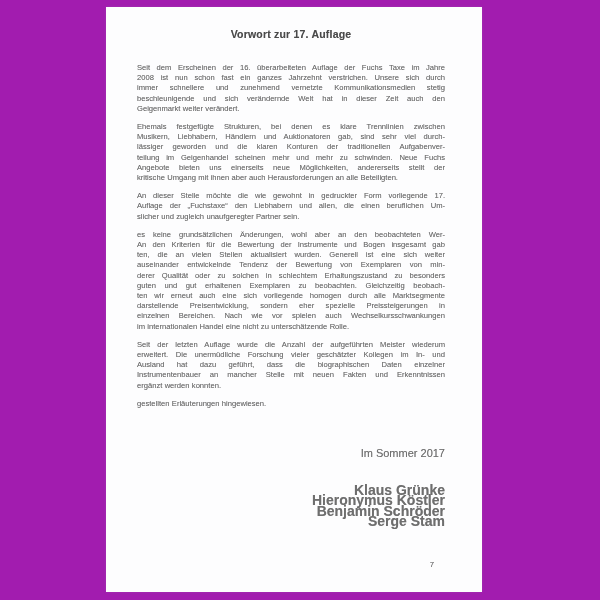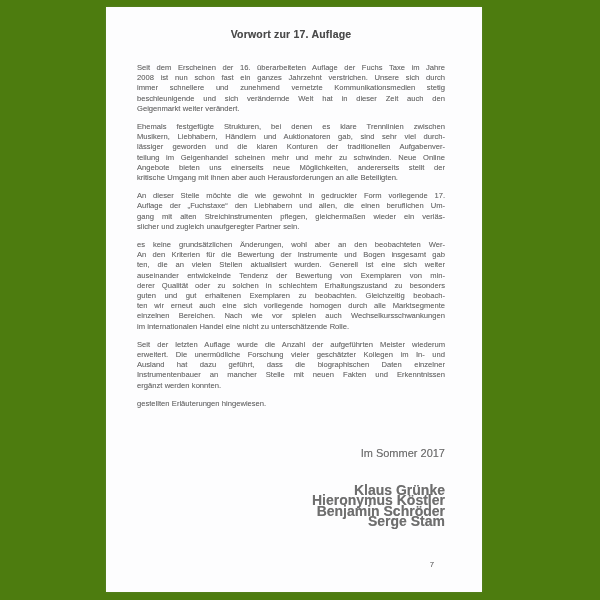--- a/index.html
+++ b/index.html
@@ -8,21 +8,21 @@
     width: 600px;
     height: 600px;
     background: #ffffff;
     font-family: "Liberation Sans", sans-serif;
     overflow: hidden;
   }
   .canvas {
     position: relative;
     width: 600px;
     height: 600px;
-    background: #4d7c0f;
+    background: #a21caf;
   }
   .page {
     position: absolute;
     left: 106px;
     top: 7px;
     width: 376px;
     height: 585px;
     background: #fdfdfe;
     box-shadow: 0 0 3px rgba(160,160,175,0.18);
   }
@@ -108,40 +108,40 @@
           <div class="line">2008 ist nun schon fast ein ganzes Jahrzehnt verstrichen. Unsere sich durch</div>
           <div class="line">immer schnellere und zunehmend vernetzte Kommunikationsmedien stetig</div>
           <div class="line">beschleunigende und sich verändernde Welt hat in dieser Zeit auch den</div>
           <div class="line">Geigenmarkt weiter verändert.</div>
         </div>
 
       <div class="para">
           <div class="line">Ehemals festgefügte Strukturen, bei denen es klare Trennlinien zwischen</div>
           <div class="line">Musikern, Liebhabern, Händlern und Auktionatoren gab, sind sehr viel durch-</div>
           <div class="line">lässiger geworden und die klaren Konturen der traditionellen Aufgabenver-</div>
-          <div class="line">teilung im Geigenhandel scheinen mehr und mehr zu schwinden. Neue Online</div>
+          <div class="line">teilung im Geigenhandel scheinen mehr und mehr zu schwinden. Neue Fuchs</div>
           <div class="line">Angebote bieten uns einerseits neue Möglichkeiten, andererseits stellt der</div>
           <div class="line">kritische Umgang mit ihnen aber auch Herausforderungen an alle Beteiligten.</div>
         </div>
 
       <div class="para">
           <div class="line">An dieser Stelle möchte die wie gewohnt in gedruckter Form vorliegende 17.</div>
           <div class="line">Auflage der „Fuchstaxe“ den Liebhabern und allen, die einen beruflichen Um-</div>
-          <div class="line">gang mit alten Streichinstrumenten pflegen, gleichermaßen wieder ein verläs-</div>
           <div class="line">slicher und zugleich unaufgeregter Partner sein.</div>
         </div>
 
       <div class="para">
           <div class="line">es keine grundsätzlichen Änderungen, wohl aber an den beobachteten Wer-</div>
           <div class="line">An den Kriterien für die Bewertung der Instrumente und Bogen insgesamt gab</div>
           <div class="line">ten, die an vielen Stellen aktualisiert wurden. Generell ist eine sich weiter</div>
           <div class="line">auseinander entwickelnde Tendenz der Bewertung von Exemplaren von min-</div>
           <div class="line">derer Qualität oder zu solchen in schlechtem Erhaltungszustand zu besonders</div>
           <div class="line">guten und gut erhaltenen Exemplaren zu beobachten. Gleichzeitig beobach-</div>
           <div class="line">ten wir erneut auch eine sich vorliegende homogen durch alle Marktsegmente</div>
+          <div class="line">darstellende Preisentwicklung, sondern eher spezielle Preissteigerungen in</div>
           <div class="line">einzelnen Bereichen. Nach wie vor spielen auch Wechselkursschwankungen</div>
           <div class="line">im internationalen Handel eine nicht zu unterschätzende Rolle.</div>
         </div>
 
       <div class="para">
           <div class="line">Seit der letzten Auflage wurde die Anzahl der aufgeführten Meister wiederum</div>
           <div class="line">erweitert. Die unermüdliche Forschung vieler geschätzter Kollegen im In- und</div>
           <div class="line">Ausland hat dazu geführt, dass die biographischen Daten einzelner</div>
           <div class="line">Instrumentenbauer an mancher Stelle mit neuen Fakten und Erkenntnissen</div>
           <div class="line">ergänzt werden konnten.</div>

